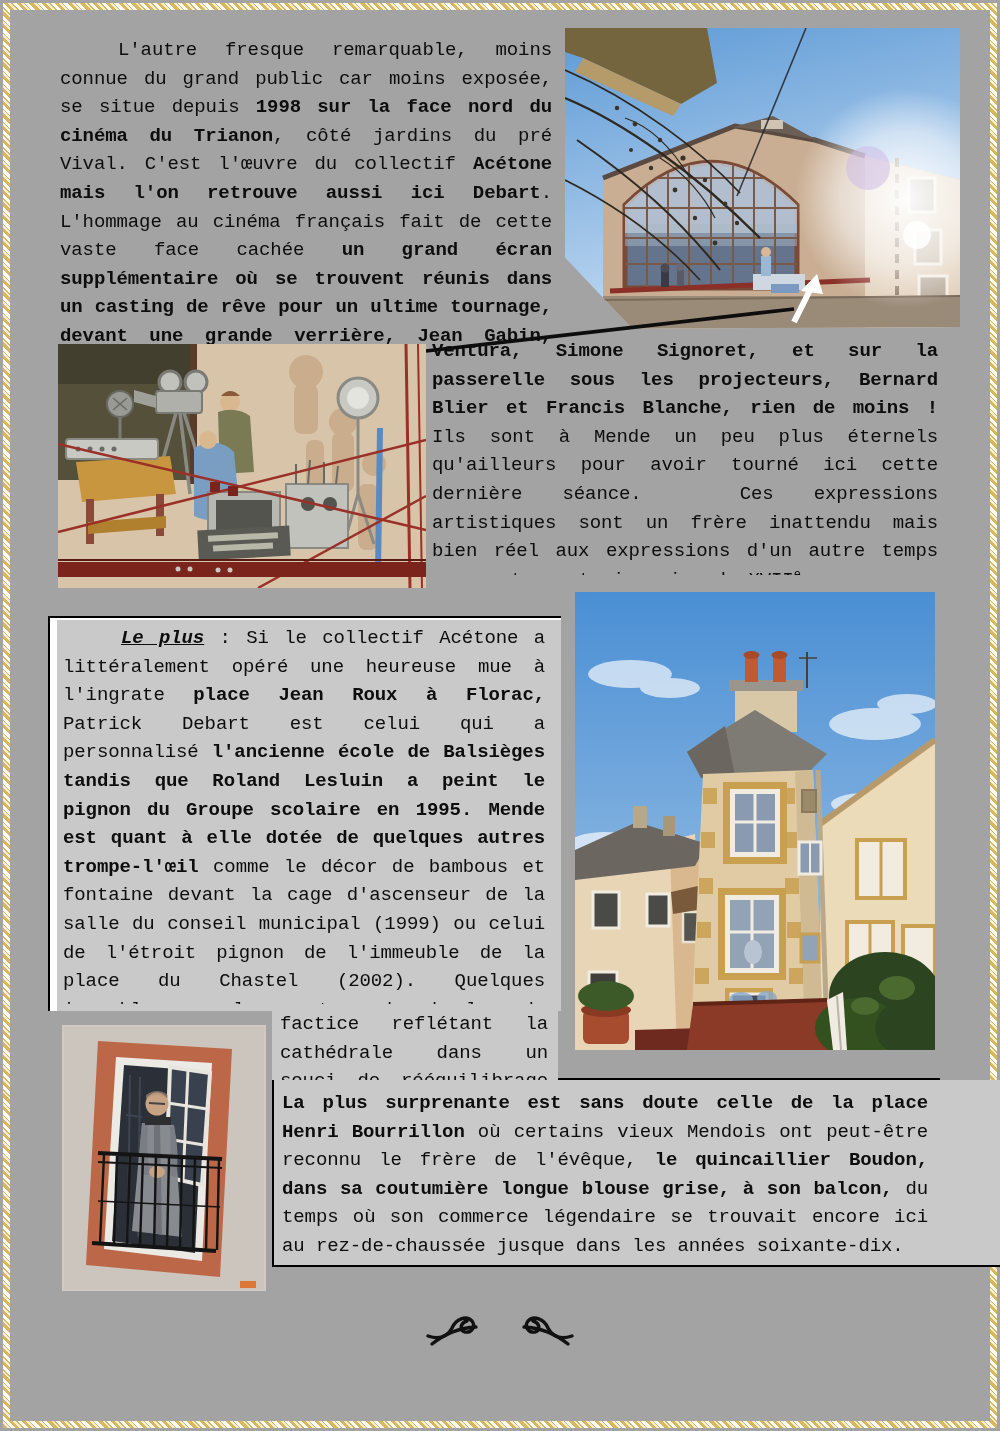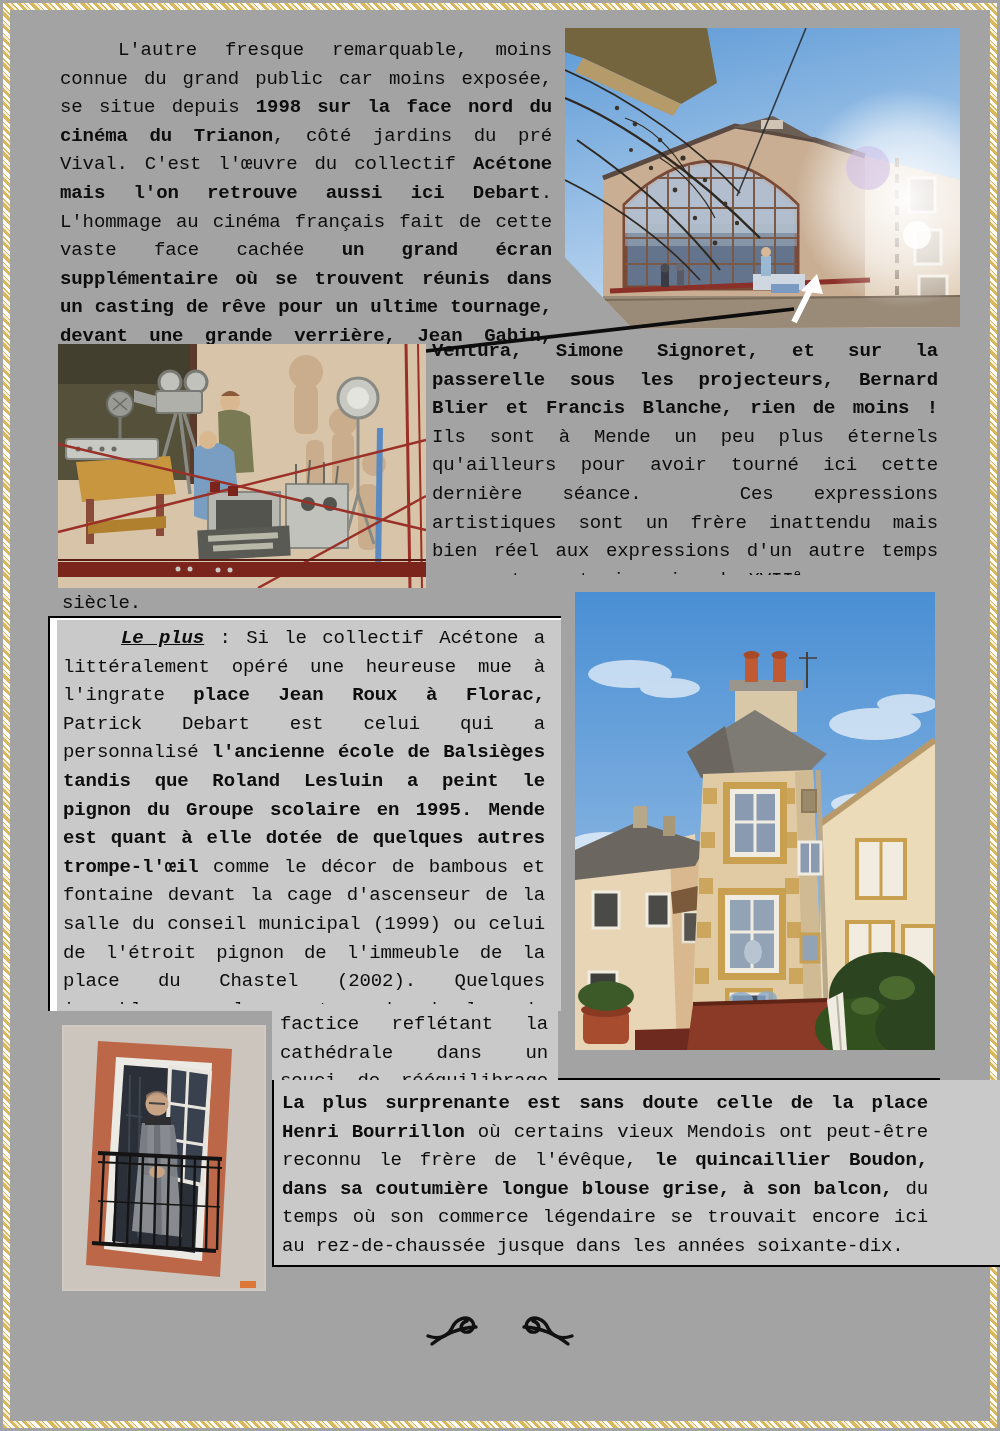--- a/index.html
+++ b/index.html
@@ -230,21 +230,20 @@
           <circle cx="172" cy="226" r="2.5" fill="#c9c9c4"></circle>
       </g>
     </svg>
   </div>
 
   <div class="txt" style="left:432px;top:337px;width:506px;height:238px;">
     <span><span class="b">Ventura, Simone Signoret, et sur la passerelle sous les projecteurs, Bernard Blier et Francis Blanche, rien de moins !</span><span> Ils sont à Mende un peu plus éternels qu'ailleurs pour avoir tourné ici cette dernière séance.</span></span>
     <span class="ind" style="display:inline-block;width:58px;"></span><span><span>Ces expressions artistiques sont un frère inattendu mais bien réel aux expressions d'un autre temps que sont nos tapisseries du XVII</span><span class="sup">e</span></span>
   </div>
 
-  <div class="txt" style="left:62px;top:589px;width:300px;height:30px;text-align:left;">siècle.</div>
 
   <div class="gbA">
     <div class="fill"></div>
     <div class="txt ind"><span class="b i u">Le plus</span><span> : Si le collectif Acétone a littéralement opéré une heureuse mue à l'ingrate </span><span class="b">place Jean Roux à Florac,</span><span> Patrick Debart est celui qui a personnalisé </span><span class="b">l'ancienne école de Balsièges tandis que Roland Lesluin a peint le pignon du Groupe scolaire en 1995. Mende est quant à elle dotée de quelques autres trompe-l'œil</span><span> comme le décor de bambous et fontaine devant la cage d'ascenseur de la salle du conseil municipal (1999) ou celui de l'étroit pignon de l'immeuble de la place du Chastel (2002). Quelques immeubles sur le pourtour des boulevards ont rajouté ici et là une ouverture</span></div>
   </div>
 
   <div class="photo" style="left:575px;top:592px;width:360px;height:458px;">
     <svg viewBox="0 0 360 458" preserveAspectRatio="none">
       <defs>
         <linearGradient id="sky2" x1="0" y1="0" x2="0" y2="1">

